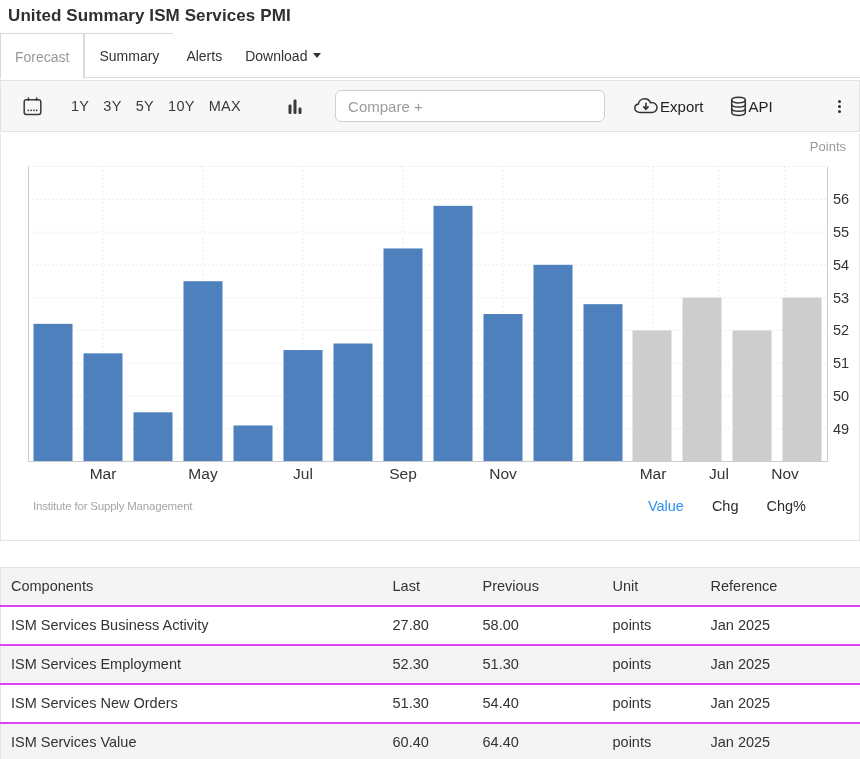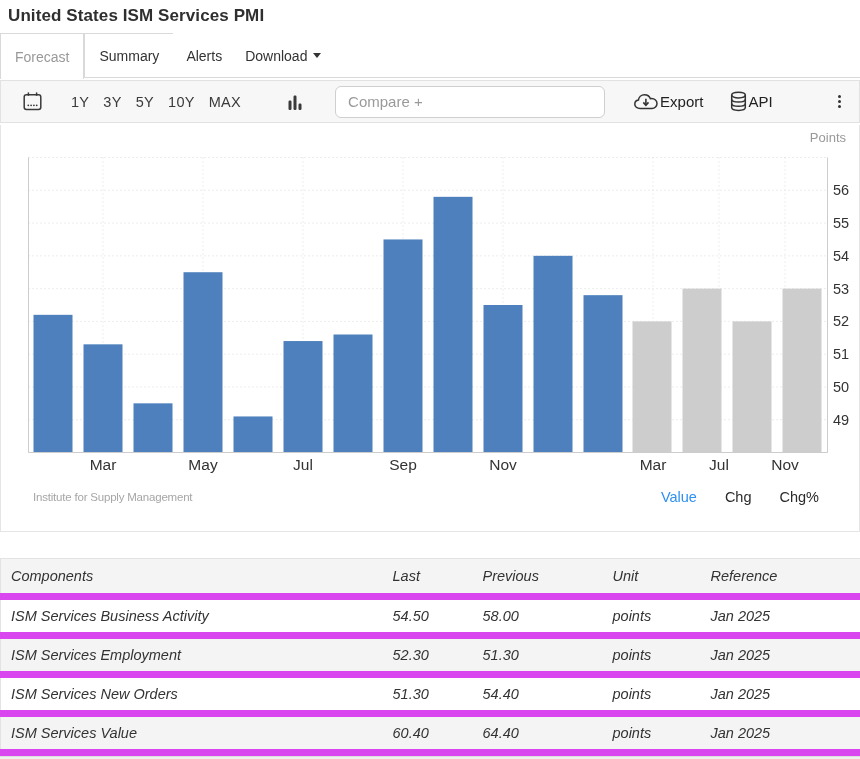--- a/index.html
+++ b/index.html
@@ -16,21 +16,21 @@
   .tab { display:flex; align-items:center; font-size:14px; cursor:pointer; }
   .tab-boxed { padding:0 14px; border:1px solid #d9d9d9; border-bottom:0; background:#fff; }
   .tab-summary { border-right:0; }
   .tab-forecast { position:relative; z-index:2; height:46px; margin-bottom:-1px; color:#999; }
   .tab-plain { padding:0 0; margin-left:13px; color:#333; }
   .tab-download { margin-left:23px; }
   .caret-down { display:inline-block; width:0; height:0; margin-left:6px;
     border-left:4px solid transparent; border-right:4px solid transparent; border-top:5px solid #333; }
 
   
-  .toolbar { height:43px; margin-top:2px; background:#f7f7f7; border:1px solid #e2e2e2;
+  .toolbar { height:52px; margin-top:2px; background:#f7f7f7; border:1px solid #e2e2e2;
     display:flex; align-items:center; }
   .tool-btn { display:flex; align-items:center; cursor:pointer; color:#333; }
   .calendar-btn { margin-left:21px; }
   .ranges { display:flex; margin-left:28px; }
   .range-btn { font-size:14.5px; color:#3a3a3a; margin-right:14px; cursor:pointer; letter-spacing:.3px; }
   .chartbar-btn { margin-left:32px; }
   .compare-wrap { margin-left:32px; }
   .compare-input { width:270px; height:32px; border:1px solid #cfcfcf; border-radius:6px;
     background:#fff; font-size:15px; padding:0 12px; color:#333; outline:none;
     font-family:"Liberation Sans","DejaVu Sans",sans-serif; }
@@ -38,46 +38,46 @@
   .export-btn { margin-left:28px; }
   .api-btn { margin-left:26px; }
   .tool-label { font-size:15px; color:#222; }
   .kebab { margin-left:auto; margin-right:18px; display:flex; flex-direction:column; gap:2px; cursor:pointer; }
   .kebab i { width:3px; height:3px; background:#333; border-radius:50%; }
 
   
   .chart-panel { position:relative; height:407px; margin-top:2px;
     border:1px solid #e5e5e5; border-top:0; background:#fff; }
   .chart-svg { position:absolute; left:0; top:0; }
-  .chart-footer { position:absolute; left:32px; right:40px; top:362px; height:20px;
+  .chart-footer { position:absolute; left:32px; right:53px; top:362px; height:20px;
     display:flex; align-items:center; }
   .source-label { font-size:11.5px; color:#a6a6a6; letter-spacing:-.2px; }
   .mode-links { margin-left:auto; display:flex; gap:28px; }
   .mode-link { font-size:14.5px; color:#2b2b2b; cursor:pointer; }
   .mode-link.active { color:#2e90ef; }
 
   
   .components-table { width:860px; margin-top:26px; border-collapse:collapse; table-layout:fixed;
     border:1px solid #e3e3e3; }
   .components-table th, .components-table td { text-align:left; font-weight:normal;
-    font-size:14.5px; color:#333; padding:0 0 0 2px; border-bottom:7px solid #d946ef;font-style:italic; }
+    font-size:14.5px; color:#333; padding:0 0 0 2px; border-bottom:2px solid #d946ef; }
   .components-table th { height:38px; background:#f4f4f4; }
   .components-table td { height:39px; background:#fff; }
   .components-table tr.alt td { background:#f4f4f4; }
   .components-table .col-first { padding-left:10px; }
 
   .bottom-strip { height:4px; margin-top:0; background:#f0f0f0; border-top:1px solid #ddd; }
 
   svg text { font-family:"Liberation Sans","DejaVu Sans",sans-serif; }
 </style>
 </head>
 <body>
 
 <div class="page-header">
-  <h1>United States ISM Services PMI</h1>
+  <h1>United Summary ISM Services PMI</h1>
 </div>
 
 <div class="tabs">
   <div class="tab tab-boxed tab-forecast">
     <span>Forecast</span>
   </div>
   <div class="tab tab-boxed tab-summary">
     <span>Summary</span>
   </div>
   <div class="tab tab-plain">
@@ -221,21 +221,21 @@
         <th class="col-first">Components</th>
         <th>Last</th>
         <th>Previous</th>
         <th>Unit</th>
         <th>Reference</th>
       </tr>
     </thead>
   <tbody id="tableBody">
       <tr>
         <td class="col-first">ISM Services Business Activity</td>
-        <td>54.50</td>
+        <td>27.80</td>
         <td>58.00</td>
         <td>points</td>
         <td>Jan 2025</td>
       </tr>
       <tr class="alt">
         <td class="col-first">ISM Services Employment</td>
         <td>52.30</td>
         <td>51.30</td>
         <td>points</td>
         <td>Jan 2025</td>

